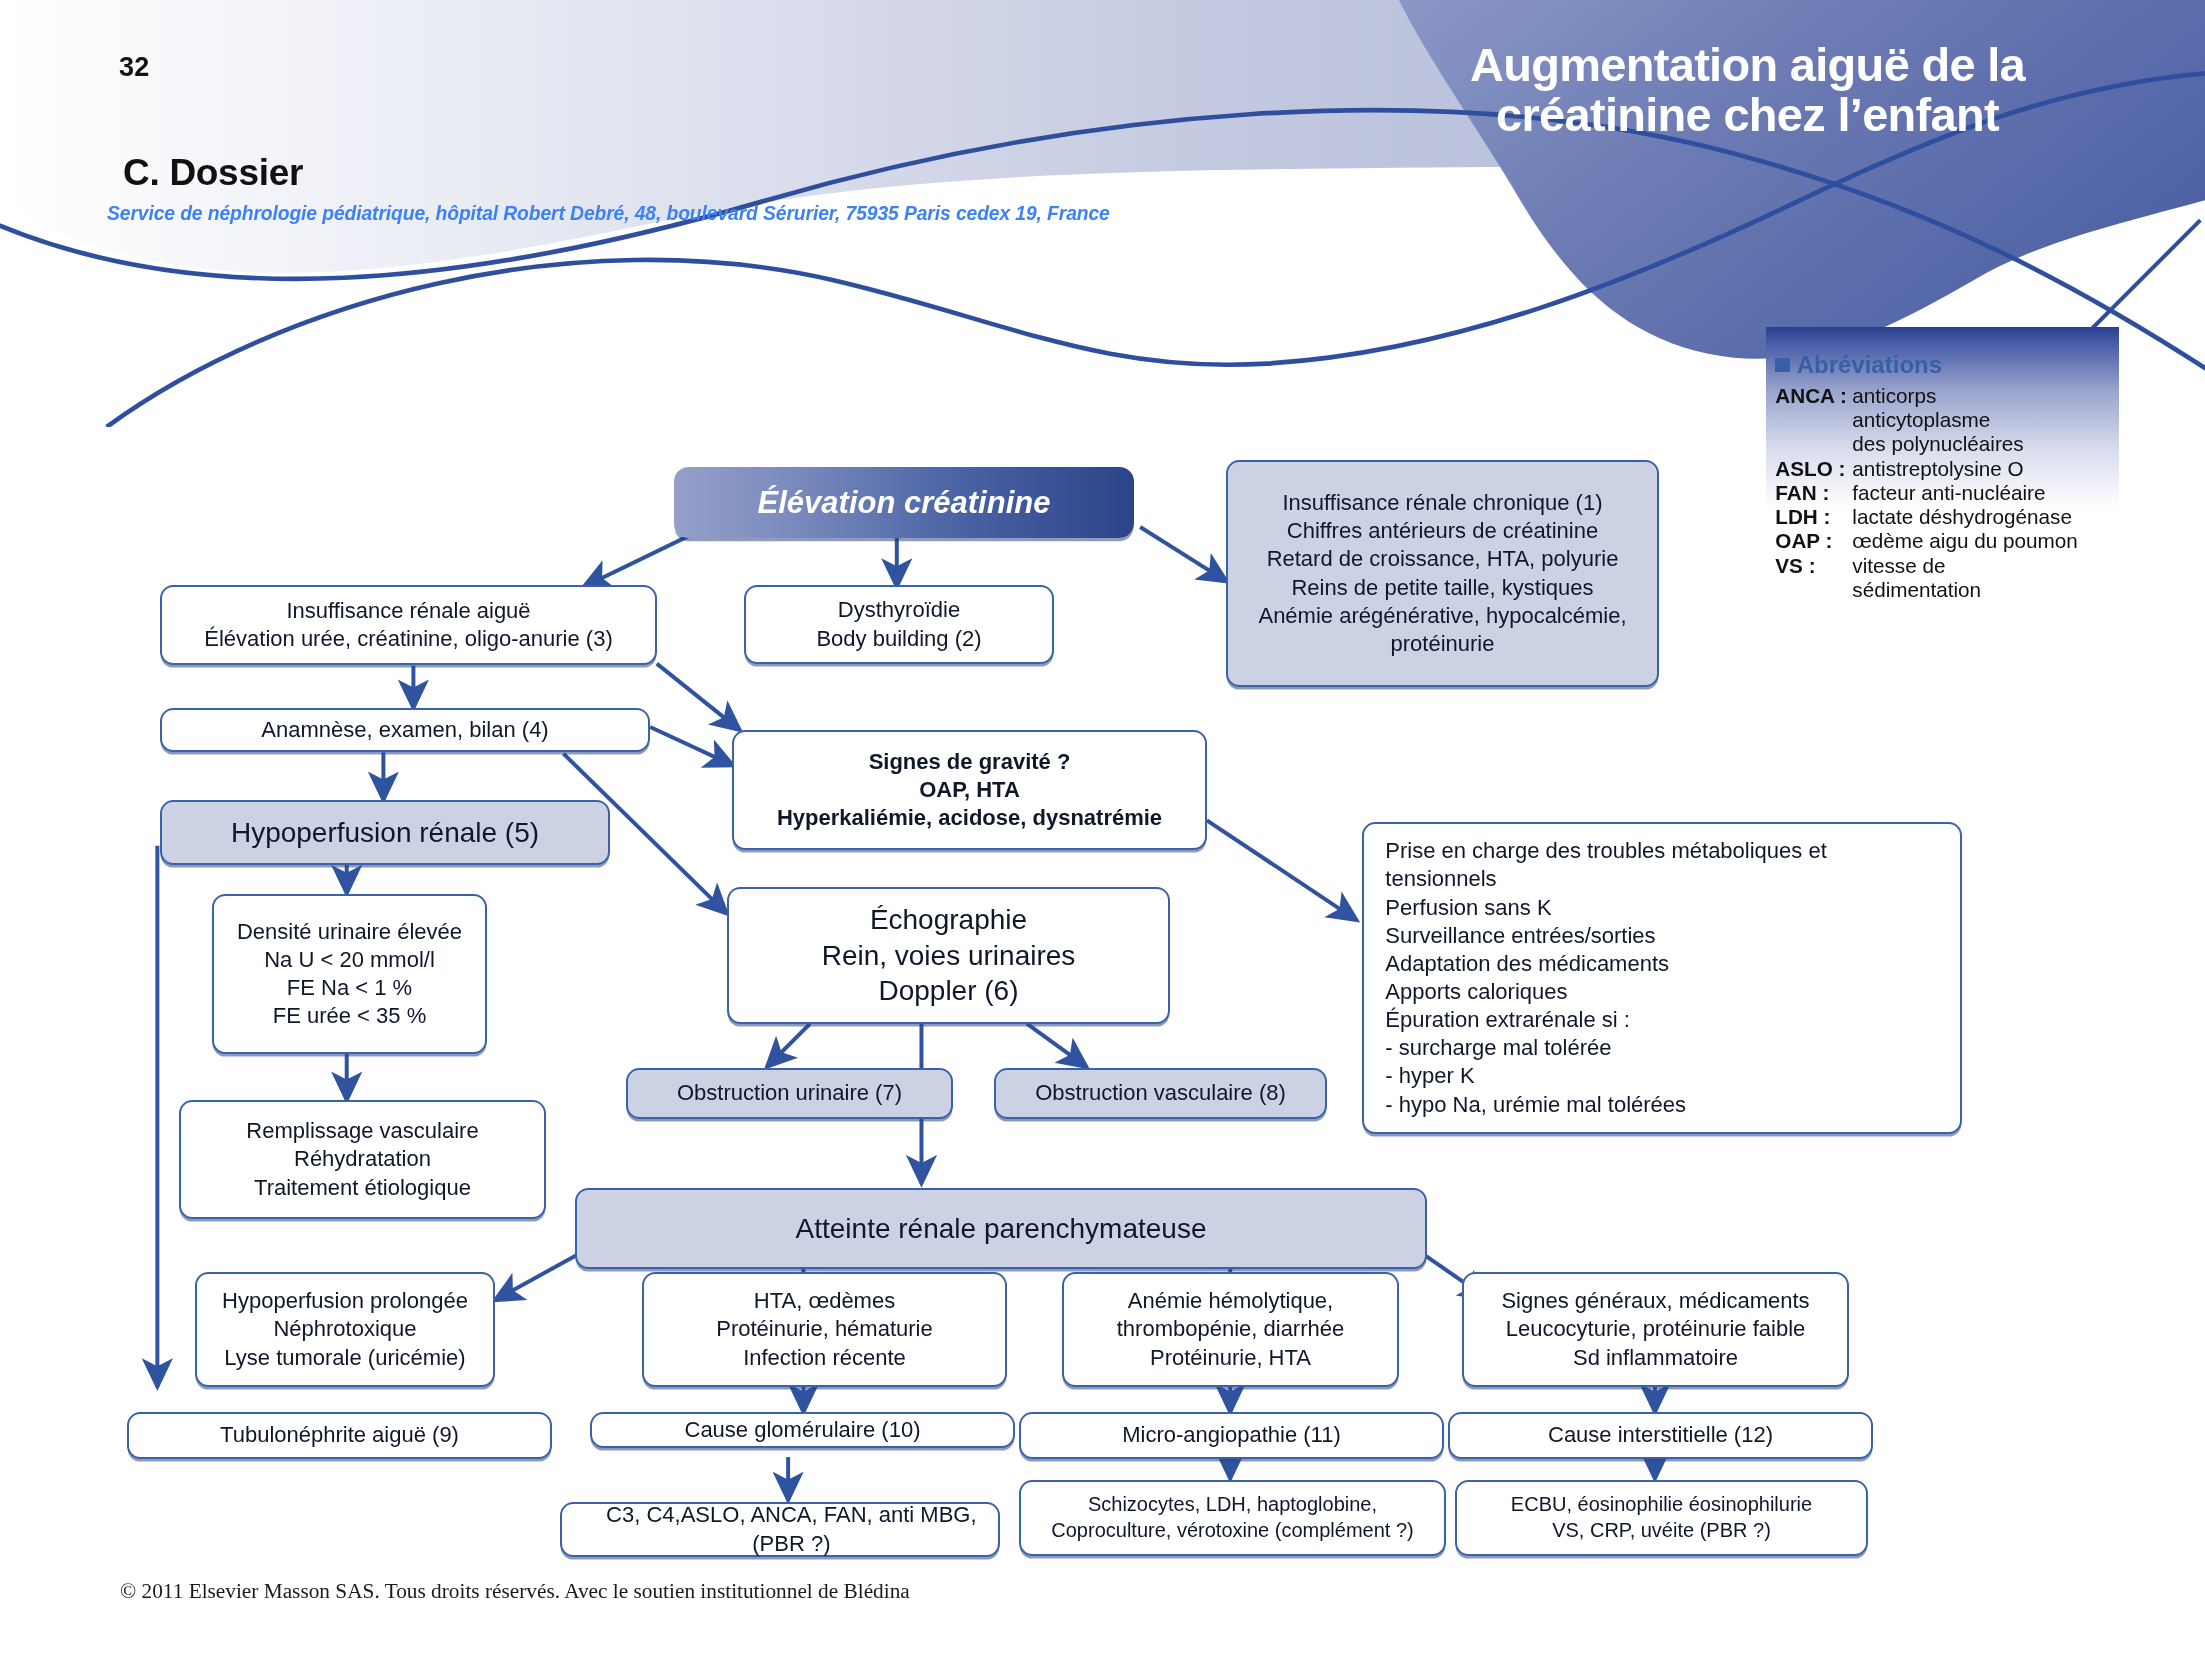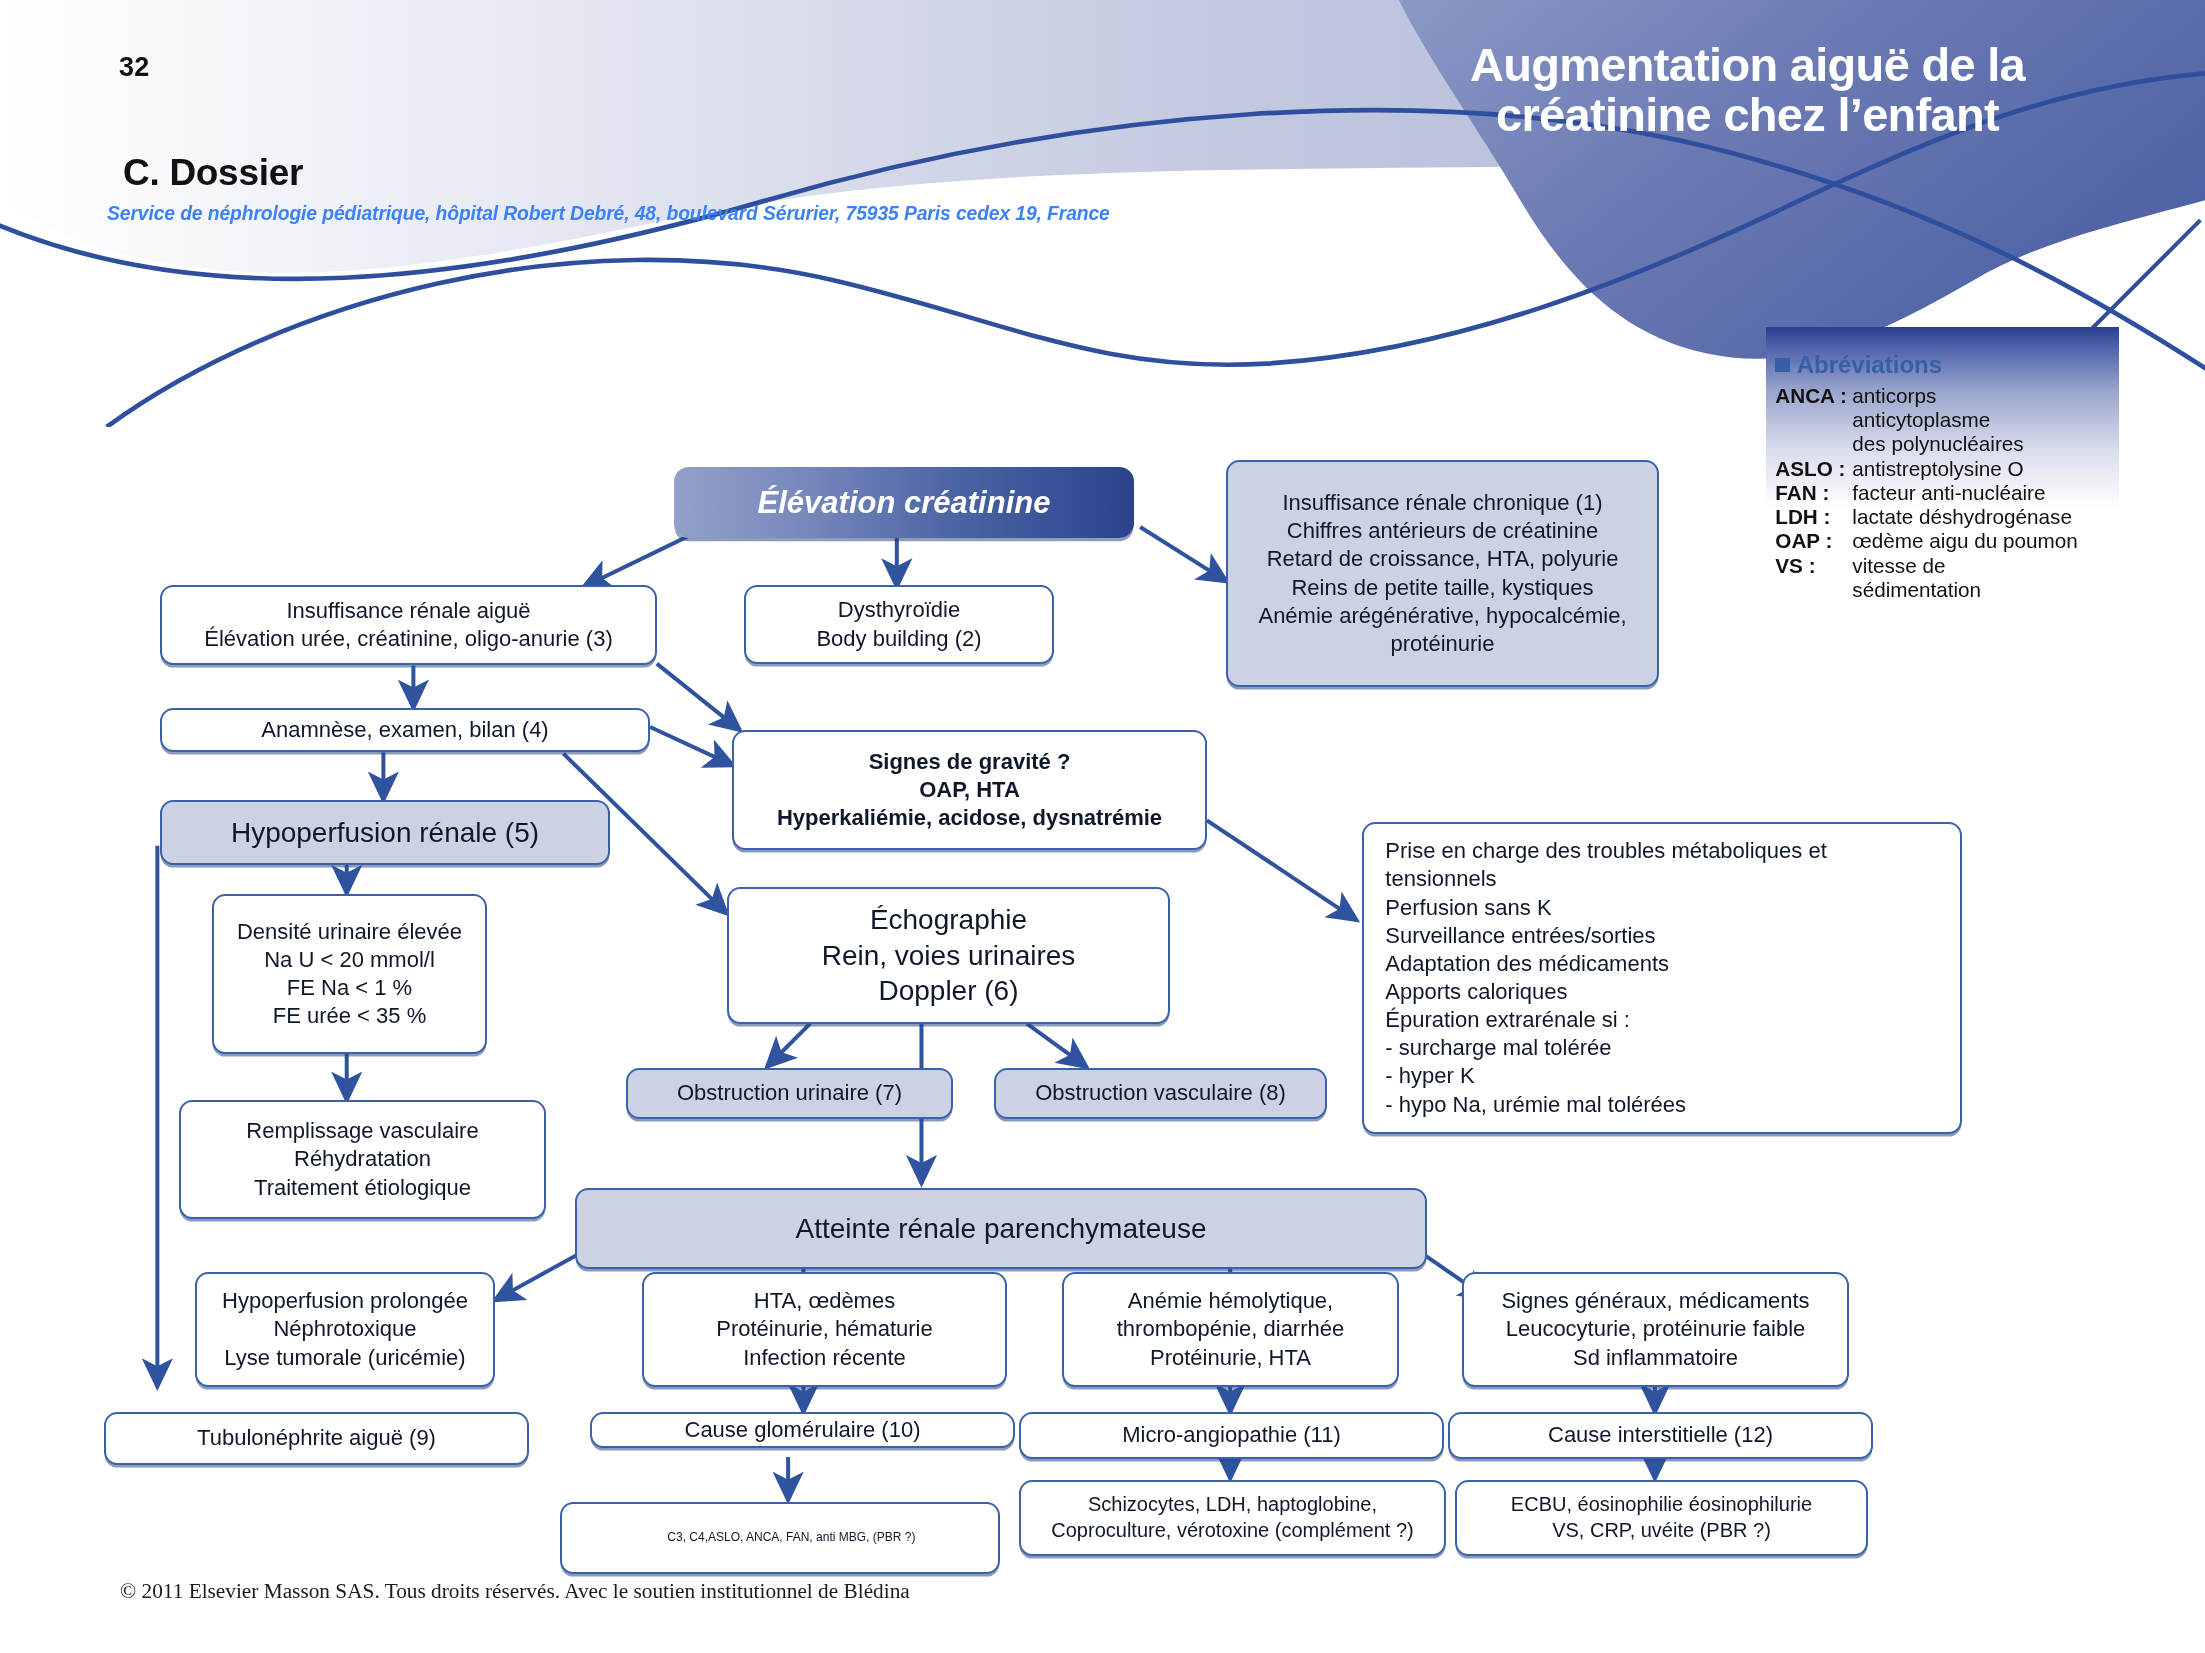--- a/index.html
+++ b/index.html
@@ -323,37 +323,37 @@
 thrombopénie, diarrhée
 Protéinurie, HTA</span>
   </div>
 
   <div class="node" style="left:1462px;top:1272px;width:387px;height:115px;">
     <span class="lines">Signes généraux, médicaments
 Leucocyturie, protéinurie faible
 Sd inflammatoire</span>
   </div>
 
-  <div class="node" style="left:104px;top:1412px;width:425px;height:53px;">
+  <div class="node" style="left:127px;top:1412px;width:425px;height:47px;">
     <span class="lines">Tubulonéphrite aiguë (9)</span>
   </div>
 
   <div class="node" style="left:590px;top:1412px;width:425px;height:36px;">
     <span class="lines">Cause glomérulaire (10)</span>
   </div>
 
   <div class="node" style="left:1019px;top:1412px;width:425px;height:47px;">
     <span class="lines">Micro-angiopathie (11)</span>
   </div>
 
   <div class="node" style="left:1448px;top:1412px;width:425px;height:47px;">
     <span class="lines">Cause interstitielle (12)</span>
   </div>
 
-  <div class="node" style="left:560px;top:1502px;width:440px;height:72px;font-size:12px;padding-left:32px;">
+  <div class="node" style="left:560px;top:1502px;width:440px;height:55px;font-size:22px;padding-left:32px;">
     <span class="lines">C3, C4,ASLO, ANCA, FAN, anti MBG, (PBR ?)</span>
   </div>
 
   <div class="node" style="left:1019px;top:1480px;width:427px;height:76px;font-size:20px;">
     <span class="lines">Schizocytes, LDH, haptoglobine,
 Coproculture, vérotoxine (complément ?)</span>
   </div>
 
   <div class="node" style="left:1455px;top:1480px;width:413px;height:76px;font-size:20px;">
     <span class="lines">ECBU, éosinophilie éosinophilurie

